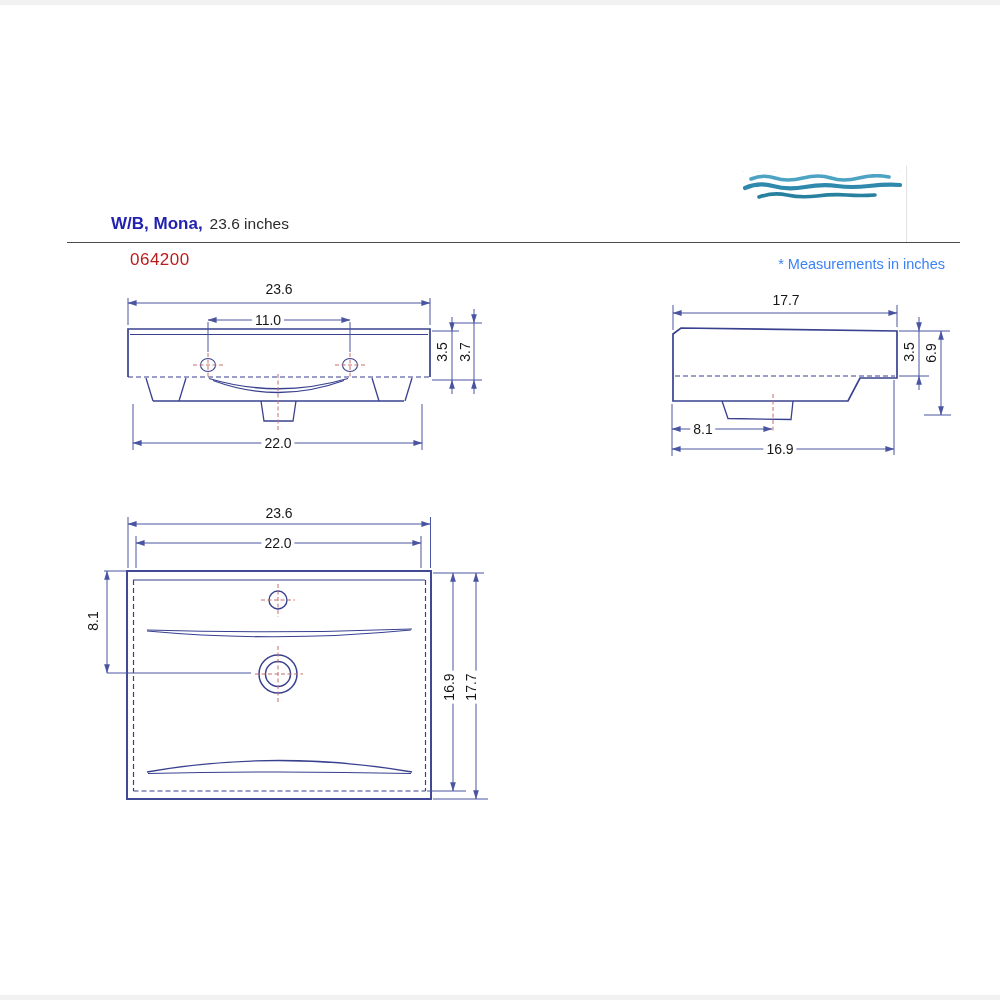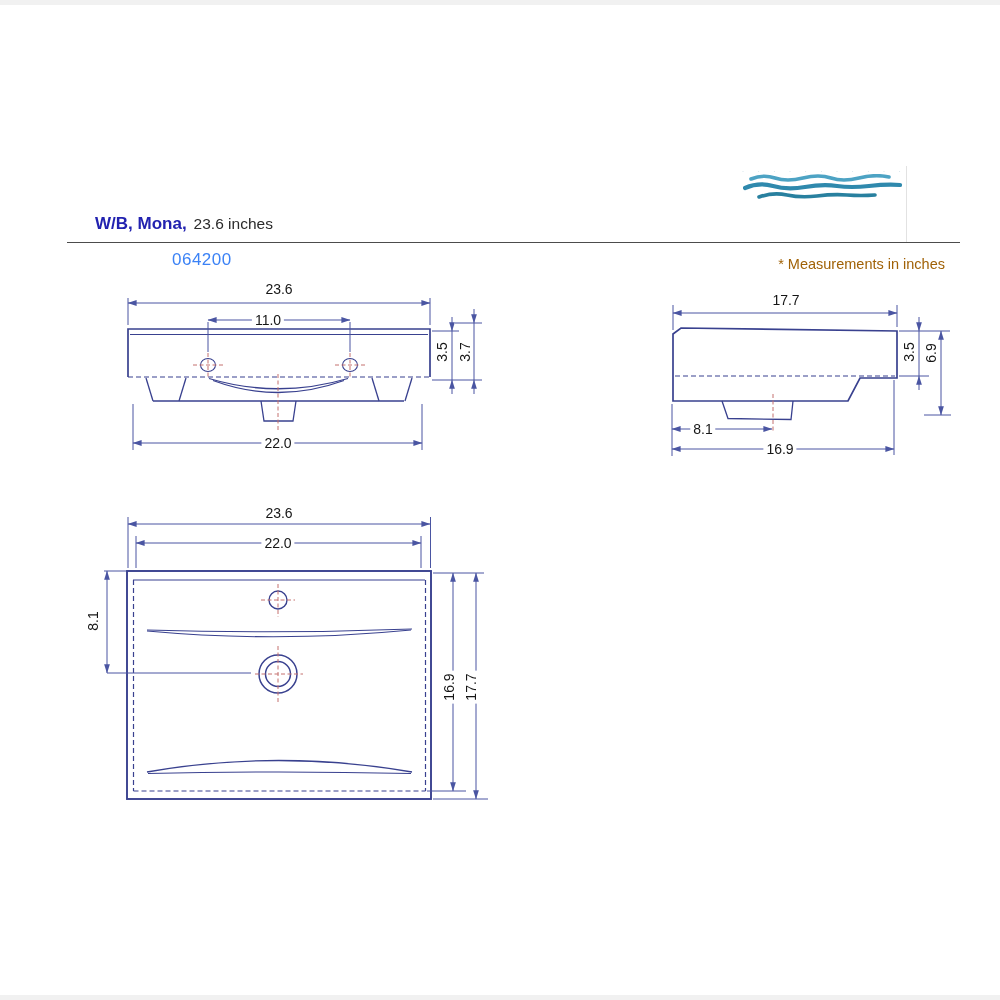--- a/index.html
+++ b/index.html
@@ -1,25 +1,25 @@
 <!DOCTYPE html>
 <html><head>
 <meta charset="utf-8">
 <style>
   html,body{margin:0;padding:0;background:#fff;}
   #canvas{position:relative;width:1000px;height:1000px;background:#ffffff;overflow:hidden;
           font-family:"Liberation Sans",sans-serif;}
   .edge-strip{position:absolute;left:0;width:1000px;height:5px;background:#f1f1f1;}
   
-  .title-row{position:absolute;left:95px;top:214px;white-space:nowrap;text-align:right;}
+  .title-row{position:absolute;left:111px;top:214px;white-space:nowrap;text-align:right;}
   .title-model{font-size:17px;font-weight:bold;color:#2222b0;}
   .title-size{font-size:15.5px;color:#2b2b2b;margin-left:7px;}
   .rule{position:absolute;left:67px;top:242px;width:893px;height:1.4px;background:#4c4c4c;}
-  .code{position:absolute;left:130px;top:250px;font-size:17px;color:#3b82f6;letter-spacing:.5px;margin-left:42px;}
-  .note{position:absolute;right:55px;top:256px;font-size:14.5px;color:#a16207;}
+  .code{position:absolute;left:130px;top:250px;font-size:17px;color:#b91c1c;letter-spacing:.5px;}
+  .note{position:absolute;right:55px;top:256px;font-size:14.5px;color:#3b82f6;}
   
   .logo{position:absolute;left:742px;top:167px;width:162px;text-align:center;}
   .logo-text{font-family:"DejaVu Serif",serif;font-size:28px;color:#3e93b8;line-height:30px;}
   .logo-reg{font-size:10px;vertical-align:super;color:#3e93b8;}
   .logo-tagline{font-size:6px;letter-spacing:6px;color:#8fb4c6;line-height:6px;margin-top:1px;white-space:nowrap;overflow:hidden;}
   .logo-border{position:absolute;left:906px;top:166px;width:1px;height:76px;background:#e2e2e2;}
   
   svg.draw{position:absolute;left:0;top:0;}
   .ln{stroke:#39418f;fill:none;stroke-width:1.7px;}
   .thin{stroke-width:1.05px;}

